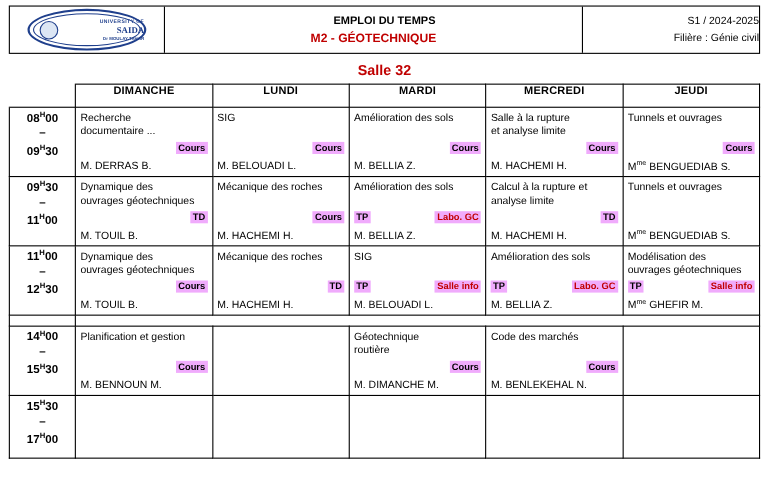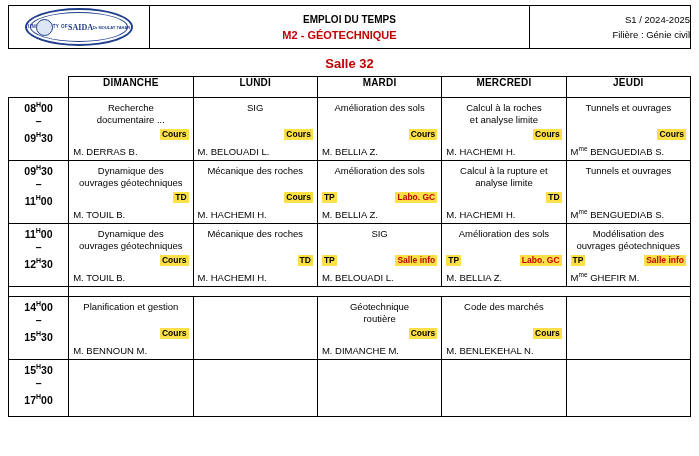--- a/index.html
+++ b/index.html
@@ -36,21 +36,22 @@
     display: flex;
     align-items: center;
     justify-content: center;
   }
   .logo-oval {
     width: 104px;
     height: 34px;
     border: 2px solid #1f3f8c;
     border-radius: 50%;
     display: flex;
-    align-items: center;
+    flex-direction: column;
+    align-items: flex-end;
     justify-content: center;
     position: relative;
     background: #ffffff;
   }
   .logo-oval .ring {
     position: absolute;
     left: 3px; top: 2px; right: 3px; bottom: 2px;
     border: 1px solid #1f3f8c;
     border-radius: 50%;
   }
@@ -176,35 +177,34 @@
   }
   td.timecell sup { font-size: 7px; }
 
   .cell {
     position: relative;
     height: 62px;
     box-sizing: border-box;
     padding: 4px 4px 2px 4px;
   }
   .cell .subject {
-    text-align: center;
     font-size: 9.5px;
     line-height: 12px;
   }
   .cell .tags {
     position: absolute;
     left: 4px;
     right: 4px;
     top: 30px;
     height: 12px;
     display: flex;
     align-items: center;
   }
   .tag {
-    background: #fde047;
+    background: #f0abfc;
     font-size: 8.5px;
     font-weight: bold;
     padding: 0 2px;
     line-height: 11px;
     white-space: nowrap;
   }
   .tag.red { color: #c00000; }
   .tag.right { margin-left: auto; }
   .cell .teacher {
     position: absolute;
@@ -310,21 +310,21 @@
               </div>
               <div class="tags">
                 <span class="tag right">Cours</span>
               </div>
               <div class="teacher">M. BELLIA Z.</div>
             </div>
           </td>
           <td>
             <div class="cell ">
               <div class="subject">
-                <div>Calcul à la roches</div>
+                <div>Salle à la rupture</div>
                 <div>et analyse limite</div>
               </div>
               <div class="tags">
                 <span class="tag right">Cours</span>
               </div>
               <div class="teacher">M. HACHEMI H.</div>
             </div>
           </td>
           <td>
             <div class="cell ">

